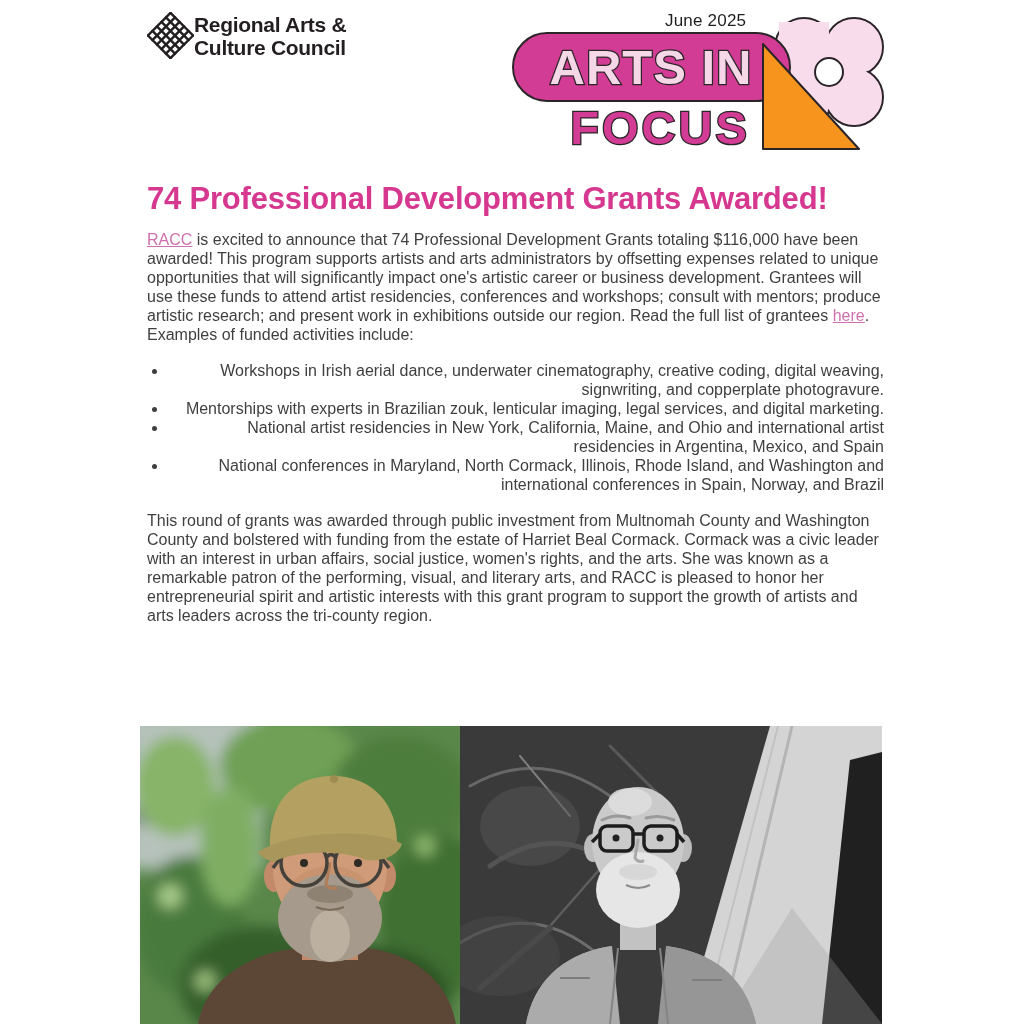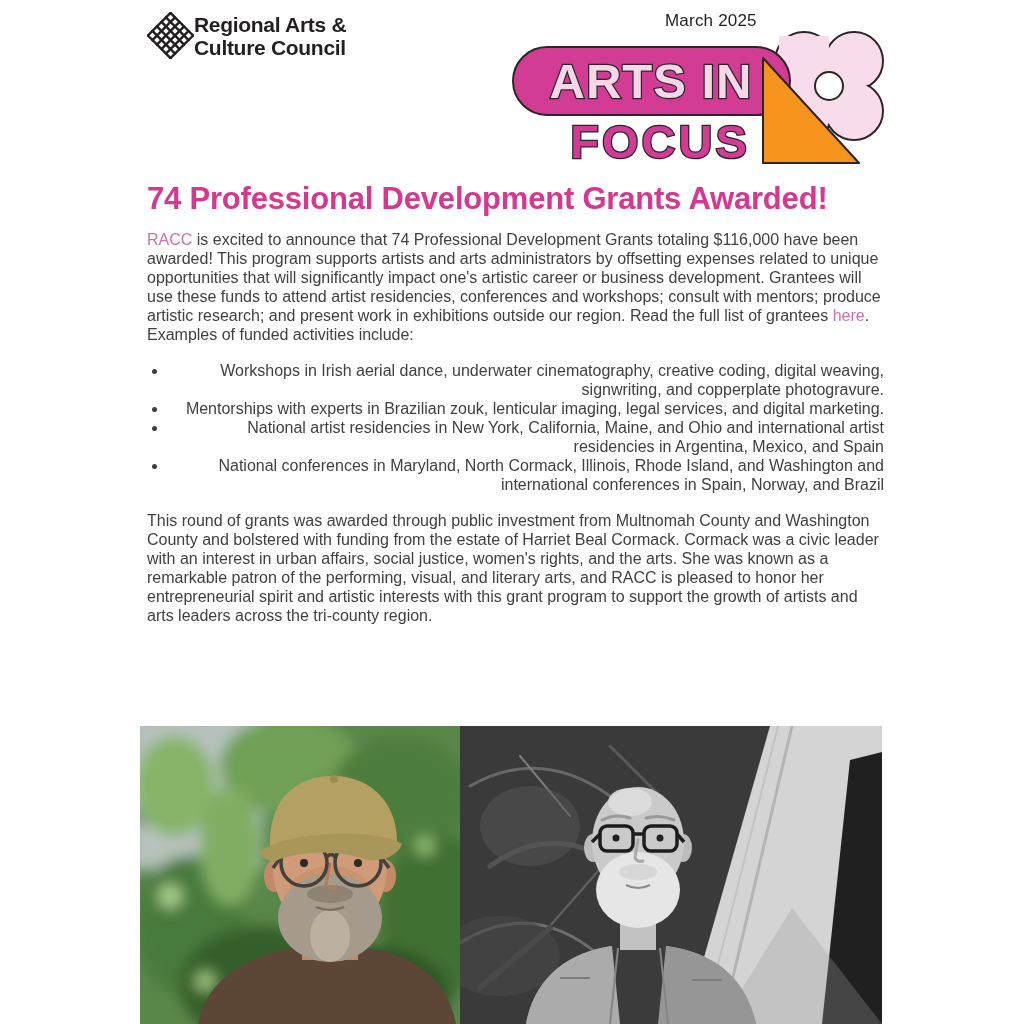--- a/index.html
+++ b/index.html
@@ -30,21 +30,21 @@
   }
   .brand-icon svg{display:block;}
   .brand-name{
     font-size:21px;line-height:23px;font-weight:bold;
     letter-spacing:-0.3px;color:var(--brand-ink);
   }
   .issue-date{
     position:absolute;left:665px;top:11px;
     font-size:17px;color:#1f1f1f;letter-spacing:0.2px;
   }
-  .masthead-logo{position:absolute;left:512px;top:16px;}
+  .masthead-logo{position:absolute;left:512px;top:2px;}
   .masthead-logo svg{display:block;}
   .logo-text{
     font-family:"Liberation Sans",sans-serif;
     font-weight:bold;
   }
   
   .article{
     position:absolute;left:147px;top:0;width:737px;
     font-size:16px;line-height:19px;
   }
@@ -53,21 +53,21 @@
     font-size:31px;line-height:28px;
     color:var(--heading);
     letter-spacing:-0.2px;
   }
   .article p.intro{margin-top:17px;}
   .article p.examples{}
   .article ul{margin:17px 0 0;padding-left:21px;text-align:right;}
   .article li{padding-left:2px;}
   .article li::marker{color:var(--body-text);}
   .article p.closing{margin-top:17px;}
-  a.text-link{color:var(--link);cursor:pointer;}
+  a.text-link{color:var(--link);text-decoration:underline;cursor:pointer;}
   
   .photos{
     position:absolute;left:140px;top:726px;
     width:742px;height:298px;
     display:flex;
   }
   .photos svg{display:block;flex:none;}
 </style>
 </head>
 <body>
@@ -92,21 +92,21 @@
           <line x1="8" y1="42" x2="42" y2="42"></line>
         </g>
       </svg>
     </span>
     <span class="brand-name">
       <span>Regional Arts &amp;</span><br>
       <span>Culture Council</span>
     </span>
   </div>
 
-  <div class="issue-date">March 2025</div>
+  <div class="issue-date">June 2025</div>
 
   <div class="masthead-logo">
     <svg width="372" height="152" viewBox="0 0 372 152">
 
       <g>
         <g fill="var(--flower-pink)" stroke="var(--outline)" stroke-width="2">
           <circle cx="292" cy="45" r="29"></circle>
           <circle cx="342" cy="45" r="29"></circle>
           <circle cx="292" cy="95" r="29"></circle>
           <circle cx="342" cy="95" r="29"></circle>

